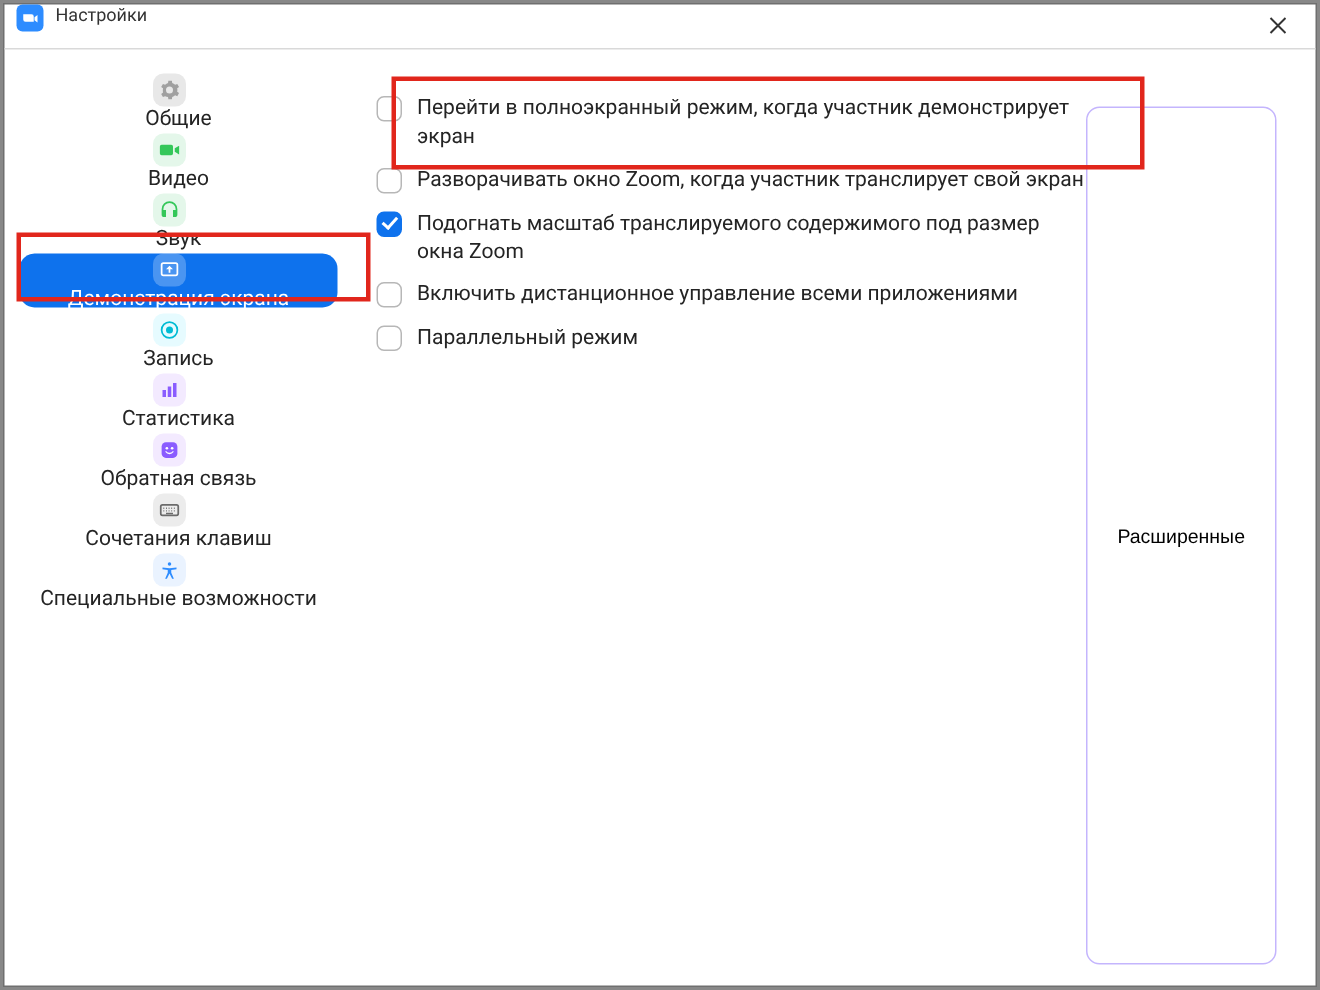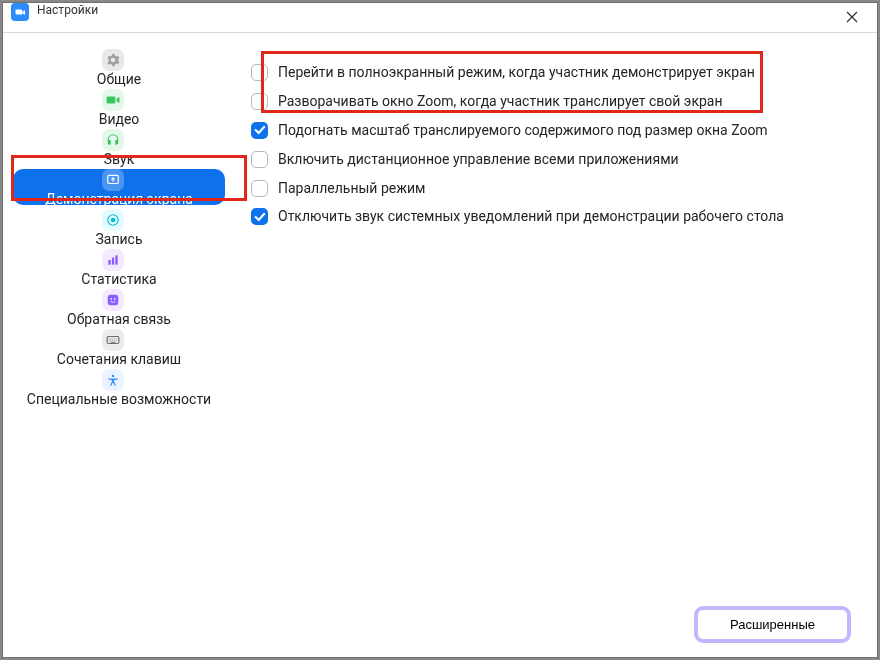--- a/index.html
+++ b/index.html
@@ -83,21 +83,21 @@
   .highlight {
     position: absolute;
     border: 3px solid #e1261c;
     pointer-events: none;
   }
 
   .main {
     flex: 1;
     padding: 30px 26px 14px 16px;
     display: flex;
-    flex-direction: column;
+    flex-direction: row;
     position: relative;
   }
   .options { flex: 1; }
   .option-row {
     display: flex;
     align-items: flex-start;
     margin-bottom: 10px;
     cursor: pointer;
   }
   .checkbox {
@@ -128,24 +128,24 @@
     color: #242424;
     line-height: 1.35;
   }
 
   .footer {
     display: flex;
     justify-content: flex-end;
     padding-top: 8px;
   }
   .button {
-    border: 4px solid #c4b5fd;
+    border: 1px solid #c4b5fd;
     background: #fff;
     border-radius: 9px;
-    padding: 7px 32px;
+    padding: 7px 20px;
     font-size: 13px;
     cursor: pointer;
   }
 </style>
 </head>
 <body>
 
 <div class="window">
 
   <div class="titlebar">
@@ -264,24 +264,20 @@
             <span class="option-label">Подогнать масштаб транслируемого содержимого под размер окна Zoom</span>
           </div>
           <div class="option-row">
             <span class="checkbox unchecked"></span>
             <span class="option-label">Включить дистанционное управление всеми приложениями</span>
           </div>
           <div class="option-row">
             <span class="checkbox unchecked"></span>
             <span class="option-label">Параллельный режим</span>
           </div>
-          <div class="option-row">
-            <span class="checkbox checked"></span>
-            <span class="option-label">Отключить звук системных уведомлений при демонстрации рабочего стола</span>
-          </div>
         </div>
       <div class="footer">
         <button class="button">Расширенные</button>
       </div>
     </div>
 
   </div>
 
   <div class="highlight" style="left:8px; top:152px; width:236px; height:46px;"></div>
   <div class="highlight" style="left:258px; top:48px; width:502px; height:62px;"></div>

